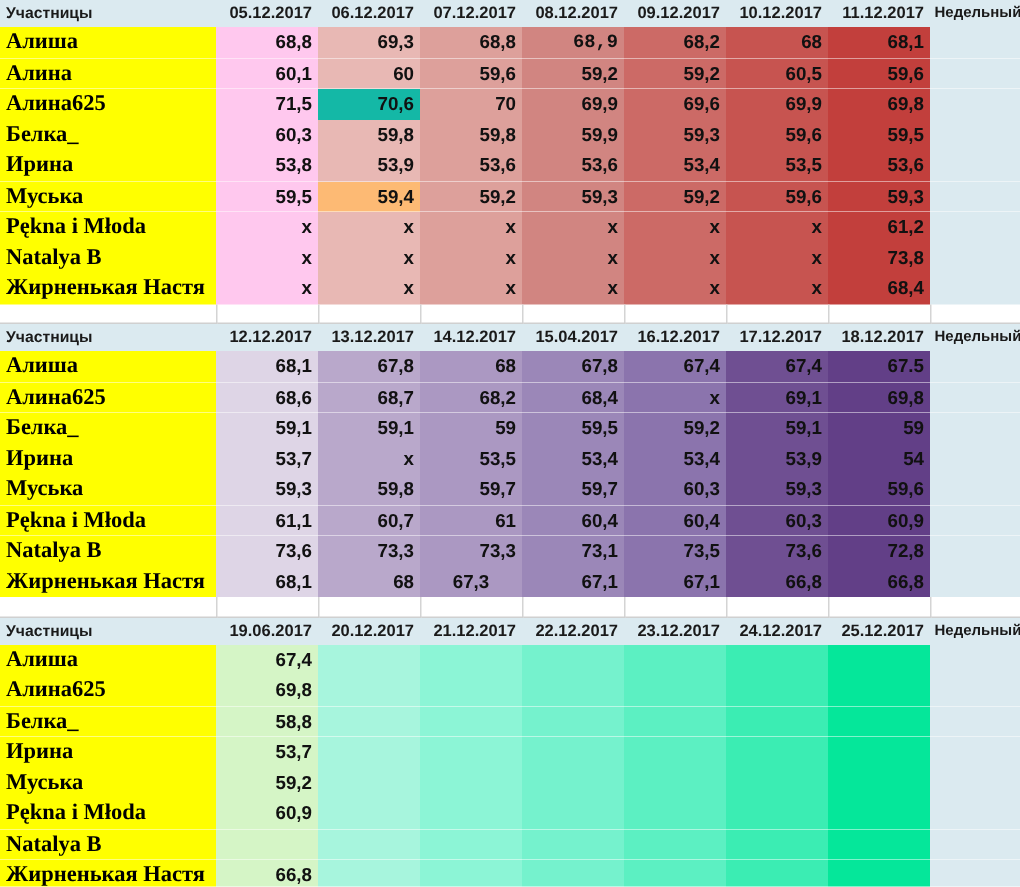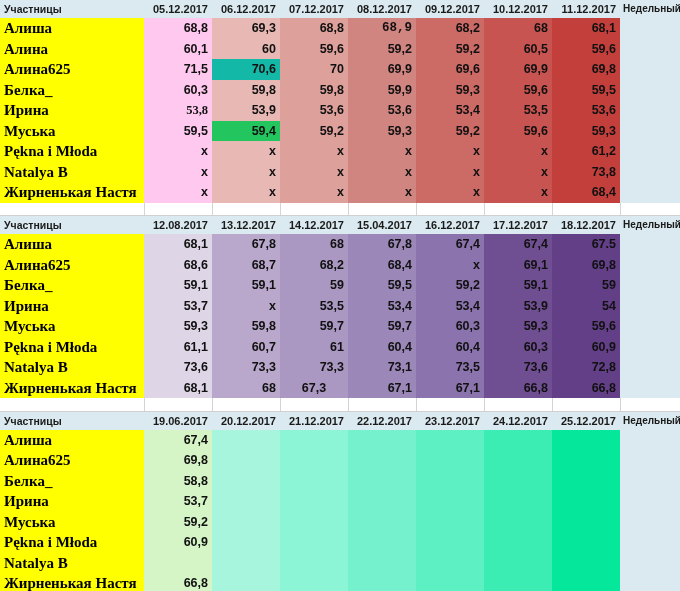--- a/index.html
+++ b/index.html
@@ -150,33 +150,33 @@
           <td class="val" style="background:#e8b8b4;">59,8</td>
           <td class="val" style="background:#dda09b;">59,8</td>
           <td class="val" style="background:#d18581;">59,9</td>
           <td class="val" style="background:#cc6a66;">59,3</td>
           <td class="val" style="background:#c75450;">59,6</td>
           <td class="val" style="background:#c23f3c;">59,5</td>
           <td class="c-wk">-800</td>
         </tr>
         <tr>
           <td class="c-name">Ирина</td>
-          <td class="val" style="background:#ffc8ee;font-family:Liberation Serif, serif;">53,8</td>
+          <td class="val" style="background:#ffc8ee;">53,8</td>
           <td class="val" style="background:#e8b8b4;">53,9</td>
           <td class="val" style="background:#dda09b;">53,6</td>
           <td class="val" style="background:#d18581;">53,6</td>
           <td class="val" style="background:#cc6a66;">53,4</td>
           <td class="val" style="background:#c75450;">53,5</td>
           <td class="val" style="background:#c23f3c;">53,6</td>
           <td class="c-wk">-200</td>
         </tr>
         <tr>
           <td class="c-name">Муська</td>
           <td class="val" style="background:#ffc8ee;">59,5</td>
-          <td class="val" style="background:#22c55e;">59,4</td>
+          <td class="val" style="background:#fdba74;">59,4</td>
           <td class="val" style="background:#dda09b;">59,2</td>
           <td class="val" style="background:#d18581;">59,3</td>
           <td class="val" style="background:#cc6a66;">59,2</td>
           <td class="val" style="background:#c75450;">59,6</td>
           <td class="val" style="background:#c23f3c;">59,3</td>
           <td class="c-wk">-200</td>
         </tr>
         <tr>
           <td class="c-name">Pękna i Młoda</td>
           <td class="val" style="background:#ffc8ee;">x</td>
@@ -216,21 +216,21 @@
           <td></td>
           <td></td>
           <td></td>
           <td></td>
           <td></td>
           <td></td>
           <td></td>
         </tr>
         <tr class="hdr">
           <td class="c-name">Участницы</td>
-          <td>12.08.2017</td>
+          <td>12.12.2017</td>
           <td>13.12.2017</td>
           <td>14.12.2017</td>
           <td>15.04.2017</td>
           <td>16.12.2017</td>
           <td>17.12.2017</td>
           <td>18.12.2017</td>
           <td class="c-wk">Недельный итог</td>
         </tr>
         <tr>
           <td class="c-name">Алиша</td>

